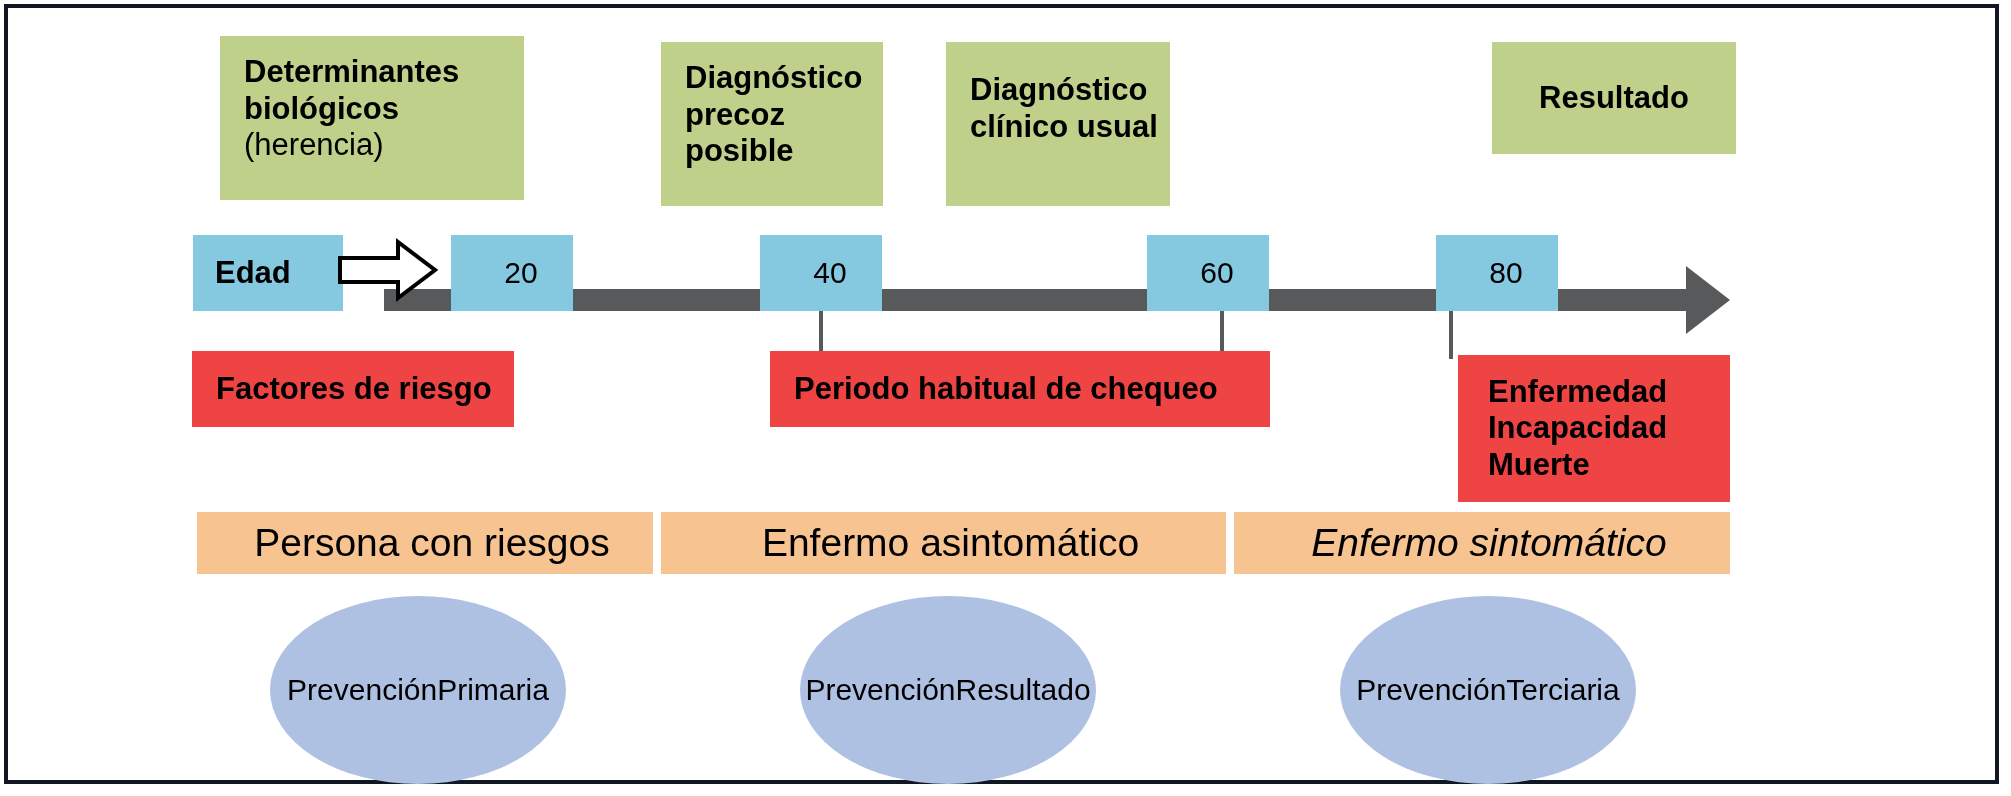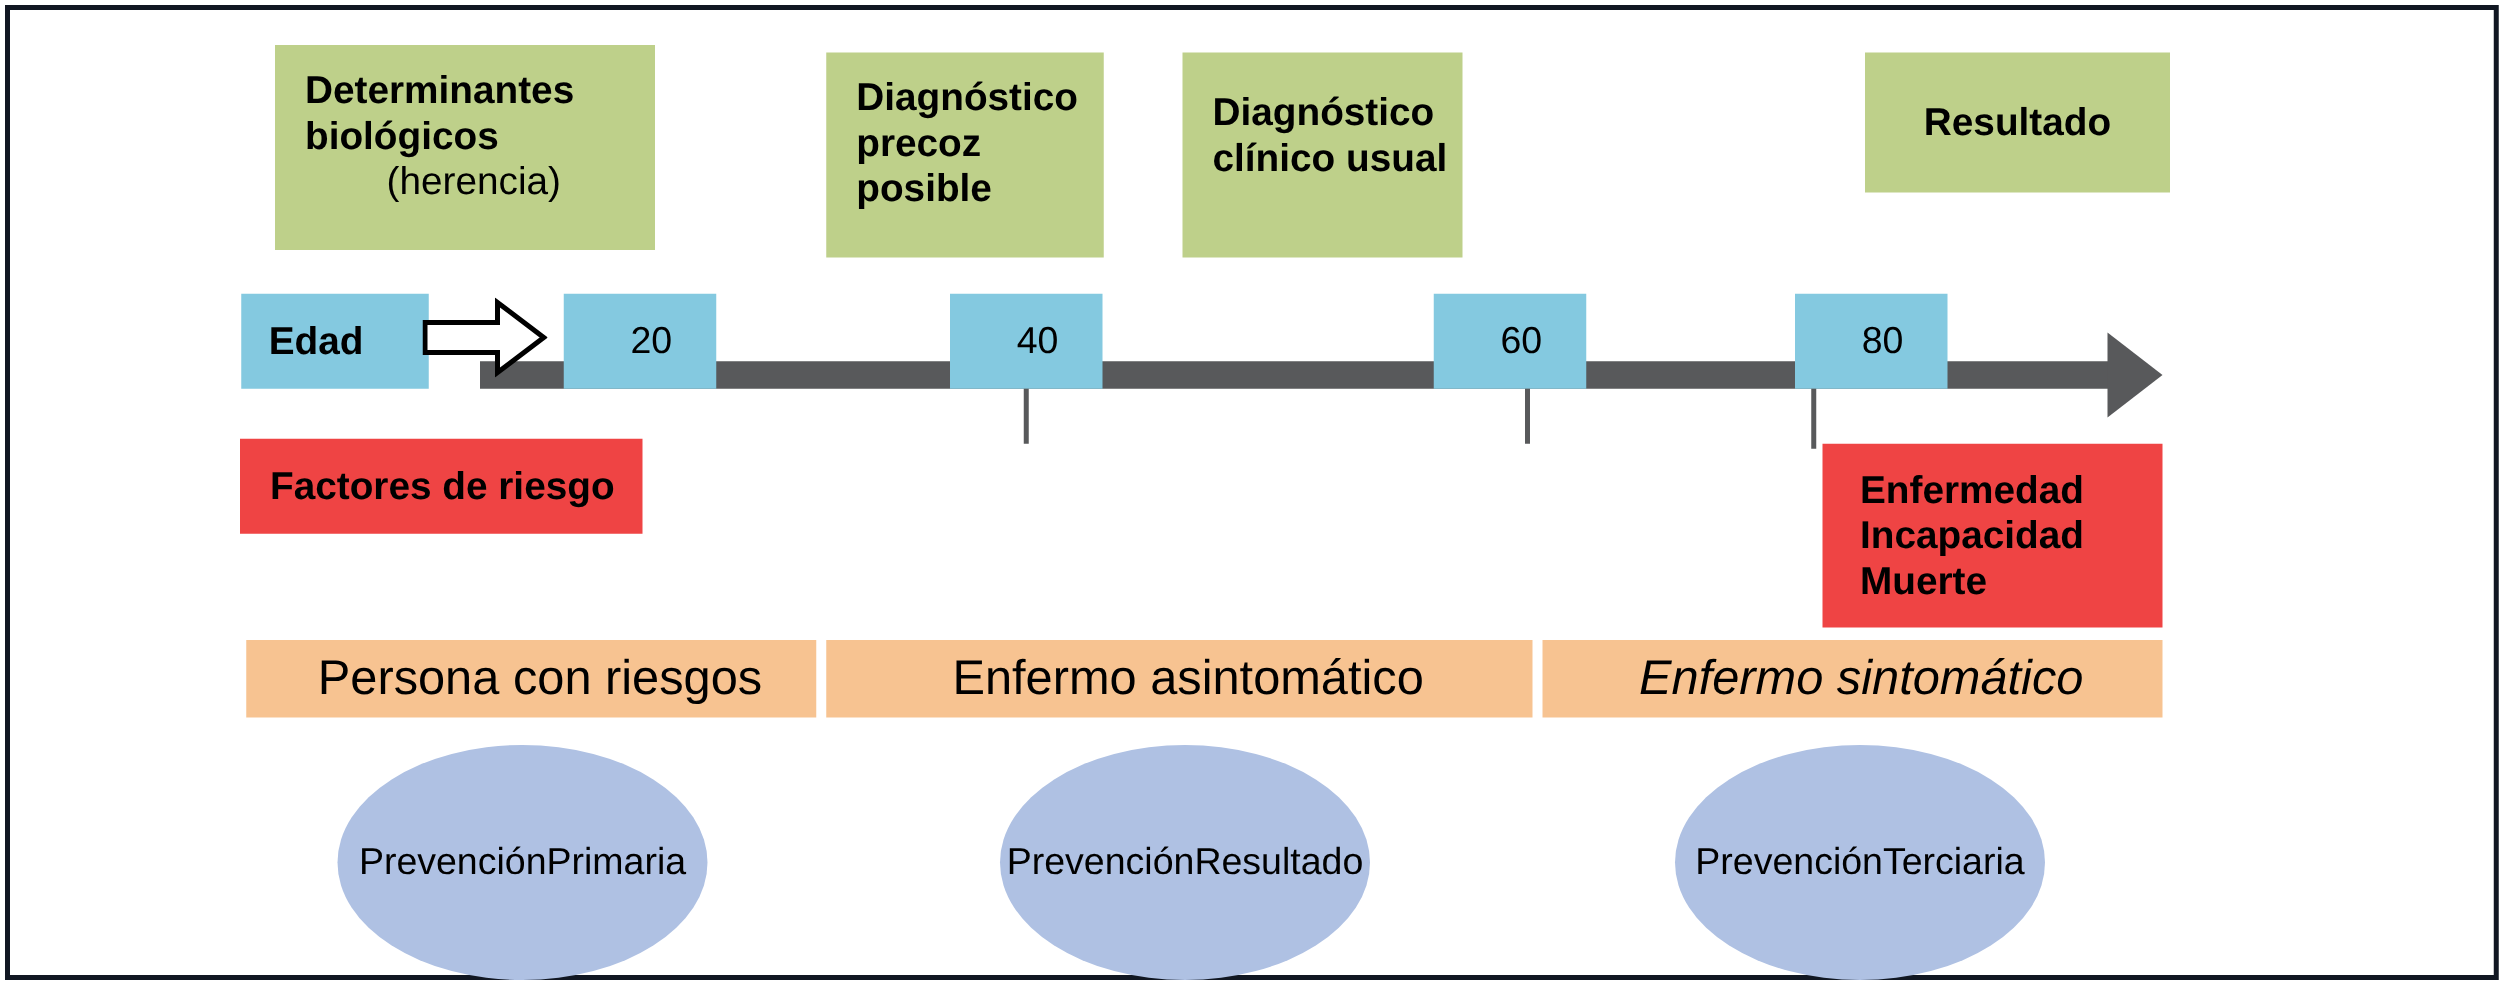--- a/index.html
+++ b/index.html
@@ -42,21 +42,20 @@
     background: #bed08a;
     padding-left: 24px;
     padding-right: 10px;
     font-size: 31px;
     font-weight: bold;
     justify-content: flex-start;
     padding-top: 18px;
   }
   .green .sub {
     font-weight: normal;
-    text-align: center;
   }
   .green.centered {
     justify-content: center;
     padding-top: 0;
     align-items: center;
     padding-left: 10px;
   }
   
   .tl-bar {
     position: absolute;
@@ -182,20 +181,23 @@
     </div>
 
     <div class="tick" style="left:811px; top:303px; height:44px;"></div>
     <div class="tick" style="left:1212px; top:303px; height:44px;"></div>
     <div class="tick" style="left:1441px; top:303px; height:48px;"></div>
 
     <div class="box purple" style="left:184px; top:343px; width:322px; height:76px;">
       <div>Factores de riesgo</div>
     </div>
 
+    <div class="box purple" style="left:762px; top:343px; width:500px; height:76px;">
+      <div>Periodo habitual de chequeo</div>
+    </div>
 
     <div class="box purple" style="left:1450px; top:347px; width:272px; height:147px; padding-left:30px;">
       <div>Enfermedad</div>
       <div>Incapacidad</div>
       <div>Muerte</div>
     </div>
 
     <div class="box orange" style="left:189px; top:504px; width:456px; height:62px;">
       <div>Persona con riesgos</div>
     </div>

